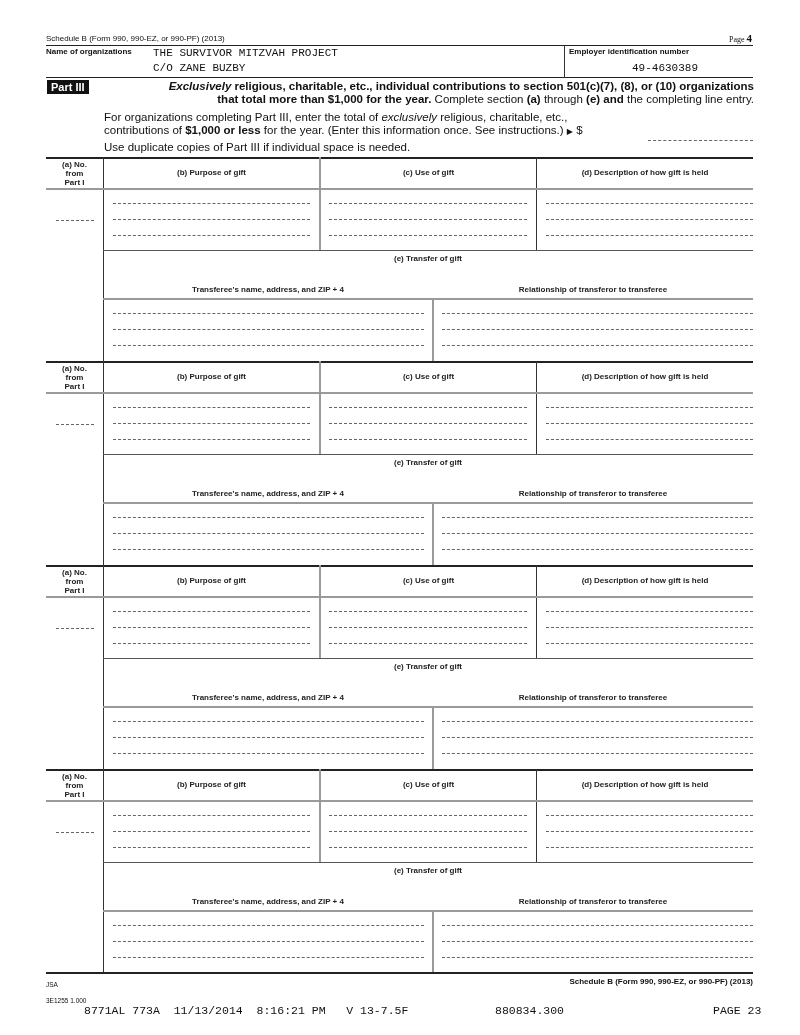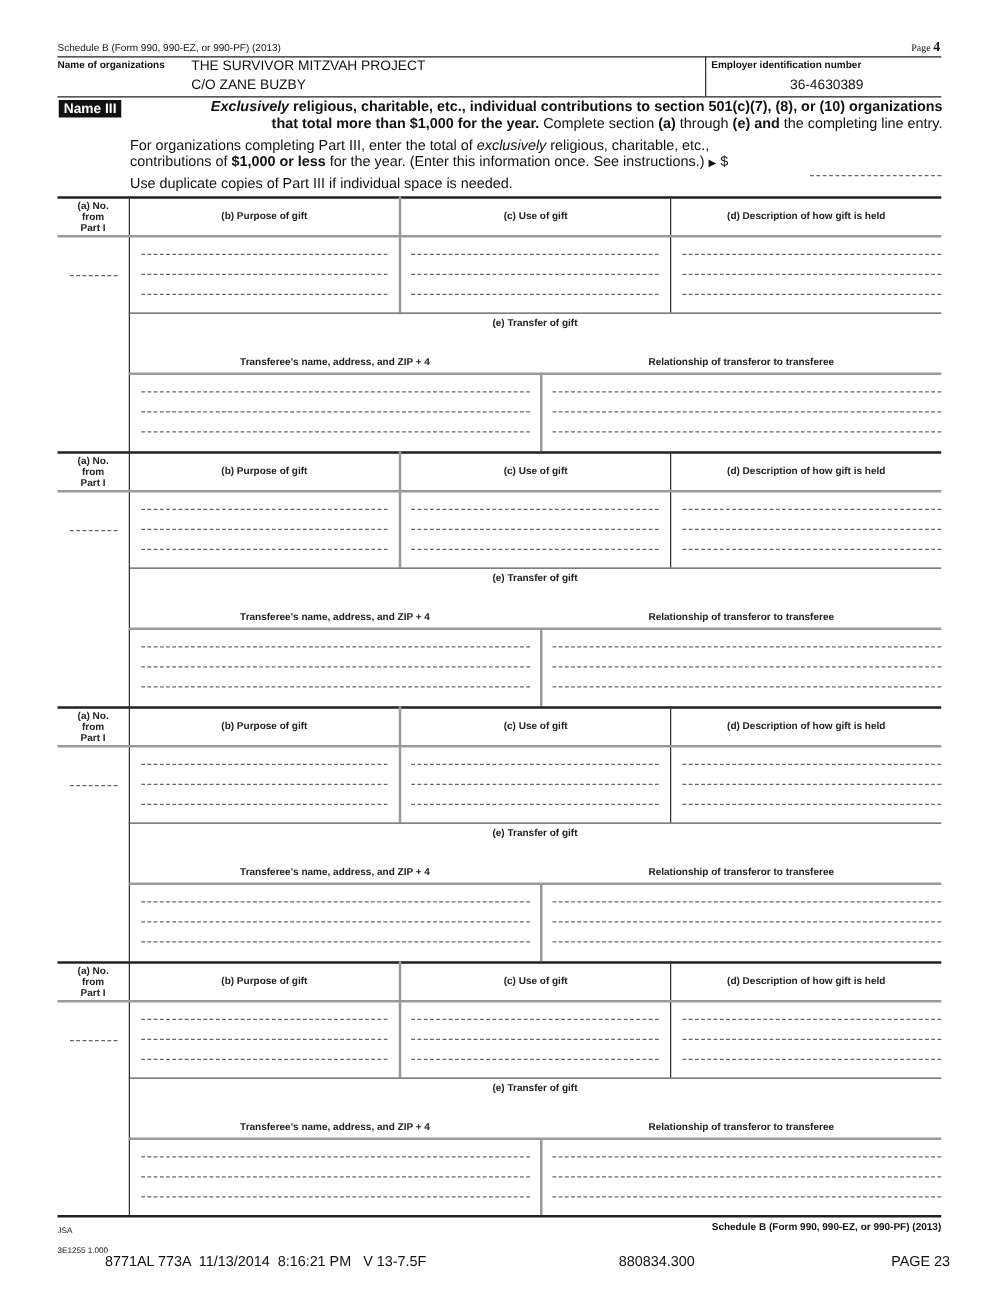--- a/index.html
+++ b/index.html
@@ -1,18 +1,18 @@
 <!DOCTYPE html>
 <html><head>
 <meta charset="utf-8">
 <style>
   html, body { margin: 0; padding: 0; background: #ffffff; }
   body { width: 800px; height: 1035px; position: relative; overflow: hidden; font-family: "Liberation Sans", sans-serif; color: #111; }
   .abs { position: absolute; }
-  .mono { font-family: Liberation Sans, sans-serif; }
+  .mono { font-family: Liberation Mono, monospace; }
   .hline { position: absolute; height: 0; border-top: 1px solid #222; }
   .hline.thick { border-top: 2px solid #222; }
   .hline.gray { border-top: 2px solid #9a9a9a; }
   .vline { position: absolute; width: 0; border-left: 1px solid #333; }
   .vline.gray { border-left: 2px solid #9a9a9a; }
   .dash { position: absolute; height: 0; border-top: 1px dashed #666; }
   .small { font-size: 8px; }
   .hdr { font-size: 8px; font-weight: bold; text-align: center; color: #222; }
   .block { position: absolute; left: 46px; width: 707px; height: 204px; }
 </style>
@@ -24,24 +24,24 @@
   <span>Page</span>
   <span style="font-size:11px; font-weight:bold;">4</span>
 </div>
 <div class="hline" style="left:46px; width:707px; top:45px;"></div>
 
 <div class="abs" style="left:46px; top:47px; font-size:8px; font-weight:bold;">Name of organizations</div>
 <div class="abs mono" style="left:153px; top:47px; font-size:11px;">THE SURVIVOR MITZVAH PROJECT</div>
 <div class="abs mono" style="left:153px; top:62px; font-size:11px;">C/O ZANE BUZBY</div>
 <div class="vline" style="left:564px; top:45px; height:32px;"></div>
 <div class="abs" style="left:569px; top:47px; font-size:8px; font-weight:bold;">Employer identification number</div>
-<div class="abs mono" style="left:632px; top:62px; font-size:11px;">36-4630389</div>
+<div class="abs mono" style="left:632px; top:62px; font-size:11px;">49-4630389</div>
 <div class="hline" style="left:46px; width:707px; top:77px;"></div>
 
-<div class="abs" style="left:47px; top:80px; background:#111; color:#fff; font-weight:bold; font-size:11px; padding:0 4px; height:14px; line-height:14px;">Name III</div>
+<div class="abs" style="left:47px; top:80px; background:#111; color:#fff; font-weight:bold; font-size:11px; padding:0 4px; height:14px; line-height:14px;">Part III</div>
 <div class="abs" style="left:104px; top:80px; width:650px; font-size:11.5px; line-height:13px;text-align:right;">
   <span style="font-style:italic; font-weight:bold;">Exclusively</span><span style="font-weight:bold;"> religious, charitable, etc., individual contributions to section 501(c)(7), (8), or (10) organizations</span><br>
   <span style="font-weight:bold;">that total more than $1,000 for the year.</span><span> Complete section </span><span style="font-weight:bold;">(a)</span><span> through </span><span style="font-weight:bold;">(e)</span><span style="font-weight:bold;"> and</span><span> the completing line entry.</span>
 </div>
 <div class="abs" style="left:104px; top:111px; width:560px; font-size:11.5px; line-height:13px;">
   <span>For organizations completing Part III, enter the total of </span><span style="font-style:italic;">exclusively</span><span> religious, charitable, etc.,</span><br>
   <span>contributions of </span><span style="font-weight:bold;">$1,000 or less</span><span> for the year. (Enter this information once. See instructions.)</span>
   <span style="font-size:8px;">▶</span> <span>$</span>
 </div>
 <div class="abs" style="left:648px; top:128px; width:105px; height:12px; border-bottom:1px dashed #666; font-size:10px;"></div>

